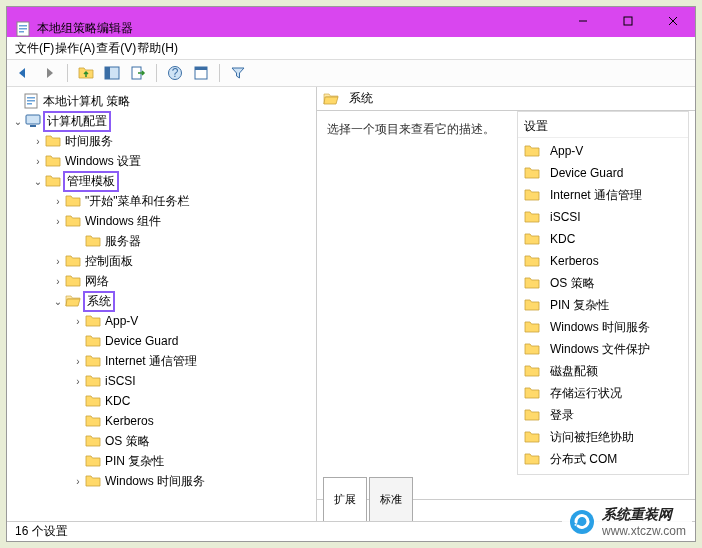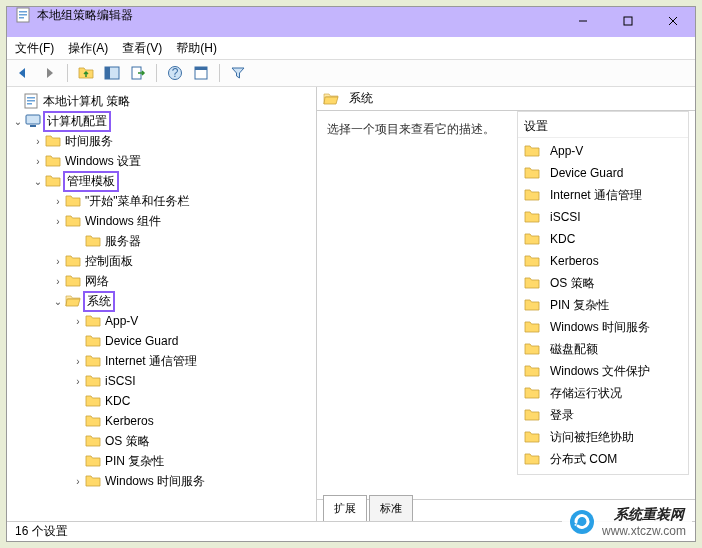--- a/index.html
+++ b/index.html
@@ -1,47 +1,47 @@
 <!DOCTYPE html>
 <html><head>
 <meta charset="utf-8">
 <style>
 * { box-sizing: border-box; margin: 0; padding: 0; font-family: "Microsoft YaHei", "Segoe UI", sans-serif; font-size: 12px; }
 body { background: #e8edd6; width: 702px; height: 548px; position: relative; overflow: hidden; }
 .window { position: absolute; left: 6px; top: 6px; width: 690px; height: 536px; background: #fff; border: 1px solid #999; display: flex; flex-direction: column; }
-.titlebar { height: 30px; display: flex; align-items: flex-start; padding: 0 0 0 8px; background: #c4b5fd; }
+.titlebar { height: 30px; display: flex; align-items: flex-end; padding: 0 0 0 8px; background: #d946ef; }
 .titlebar .ticon { width: 16px; height: 16px; margin-right: 6px; }
 .titlebar .title { flex: 1; font-size: 12px; color: #000; }
 .winbtns { display: flex; height: 100%; }
 .winbtn { width: 45px; height: 28px; display: flex; align-items: center; justify-content: center; color: #000; }
-.menubar { height: 22px; display: flex; align-items: center; padding: 0 8px; gap: 14px; color: #000; }
+.menubar { height: 22px; display: flex; align-items: center; padding: 0 8px; gap: 1px; color: #000; }
 .menubar span { cursor: default; }
 .toolbar { height: 28px; border-top: 1px solid #ddd; border-bottom: 1px solid #ddd; display: flex; align-items: center; padding: 0 6px; gap: 6px; background: #fcfcfc; }
 .toolbar .sep { width: 1px; height: 18px; background: #ccc; margin: 0 2px; }
 .tbtn { width: 20px; height: 20px; display: flex; align-items: center; justify-content: center; }
 .body { flex: 1; display: flex; min-height: 0; }
 .treepane { width: 310px; border-right: 1px solid #ccc; overflow: auto; padding: 4px 0; }
 .treerow { display: flex; align-items: center; height: 20px; white-space: nowrap; }
 .arrow { width: 14px; text-align: center; color: #555; font-size: 10px; }
 .arrow.blank { visibility: hidden; }
 .nodeicon { width: 16px; height: 16px; margin-right: 4px; flex-shrink: 0; }
 .treelabel { color: #000; }
 .hl { border: 2px solid #8b5cf6; padding: 0 2px; margin-left: -2px; }
 .rightpane { flex: 1; display: flex; flex-direction: column; min-height: 0; }
 .righthead { height: 24px; border-bottom: 1px solid #ccc; display: flex; align-items: center; padding: 0 6px; gap: 6px; }
 .rightbody { flex: 1; display: flex; min-height: 0; position: relative; }
 .descarea { padding: 10px; color: #333; width: 190px; }
 .listpane { position: absolute; right: 6px; top: 0px; width: 172px; background: #fff; border: 1px solid #ddd; padding: 4px 0; max-height: 100%; overflow: hidden; }
 .listrow { display: flex; align-items: center; height: 22px; padding: 0 6px; gap: 6px; }
 .tabs { height: 22px; border-top: 1px solid #ccc; display: flex; align-items: flex-end; padding-left: 6px; gap: 2px; }
-.tab { border: 1px solid #aaa; border-bottom: none; padding: 5px 10px; background: #f4f4f4; font-size: 11px; }
+.tab { border: 1px solid #aaa; border-bottom: none; padding: 14px 10px; background: #f4f4f4; font-size: 11px; }
 .tab.active { background: #fff; }
 .statusbar { height: 20px; border-top: 1px solid #ccc; display: flex; align-items: center; padding: 0 8px; color: #000; }
 .watermark { position: absolute; right: 10px; bottom: 8px; display: flex; align-items: center; gap: 6px; background: rgba(255,255,255,0.9); padding: 2px 6px; }
-.watermark .wmtext { font-size: 14px; font-weight: bold; font-style: italic; color: #222; margin-left: 12px; }
+.watermark .wmtext { font-size: 14px; font-weight: bold; font-style: italic; color: #222; }
 svg { display: block; }
 </style>
 </head>
 <body>
 
 <svg width="0" height="0" style="position:absolute">
   <defs>
     <g id="i-folder">
       <path d="M1 3 h5 l1.5 2 H15 v8 H1 z" fill="#ffd96a" stroke="#caa23a" stroke-width="0.8"></path>
     </g>
@@ -362,27 +362,27 @@
           <div class="listrow">
               <svg class="nodeicon" viewBox="0 0 16 16">
                 <use href="#i-folder"></use>
               </svg>
               <span>Windows 时间服务</span>
             </div>
           <div class="listrow">
               <svg class="nodeicon" viewBox="0 0 16 16">
                 <use href="#i-folder"></use>
               </svg>
+              <span>Windows 文件保护</span>
+            </div>
+          <div class="listrow">
+              <svg class="nodeicon" viewBox="0 0 16 16">
+                <use href="#i-folder"></use>
+              </svg>
               <span>磁盘配额</span>
-            </div>
-          <div class="listrow">
-              <svg class="nodeicon" viewBox="0 0 16 16">
-                <use href="#i-folder"></use>
-              </svg>
-              <span>Windows 文件保护</span>
             </div>
           <div class="listrow">
               <svg class="nodeicon" viewBox="0 0 16 16">
                 <use href="#i-folder"></use>
               </svg>
               <span>存储运行状况</span>
             </div>
           <div class="listrow">
               <svg class="nodeicon" viewBox="0 0 16 16">
                 <use href="#i-folder"></use>

